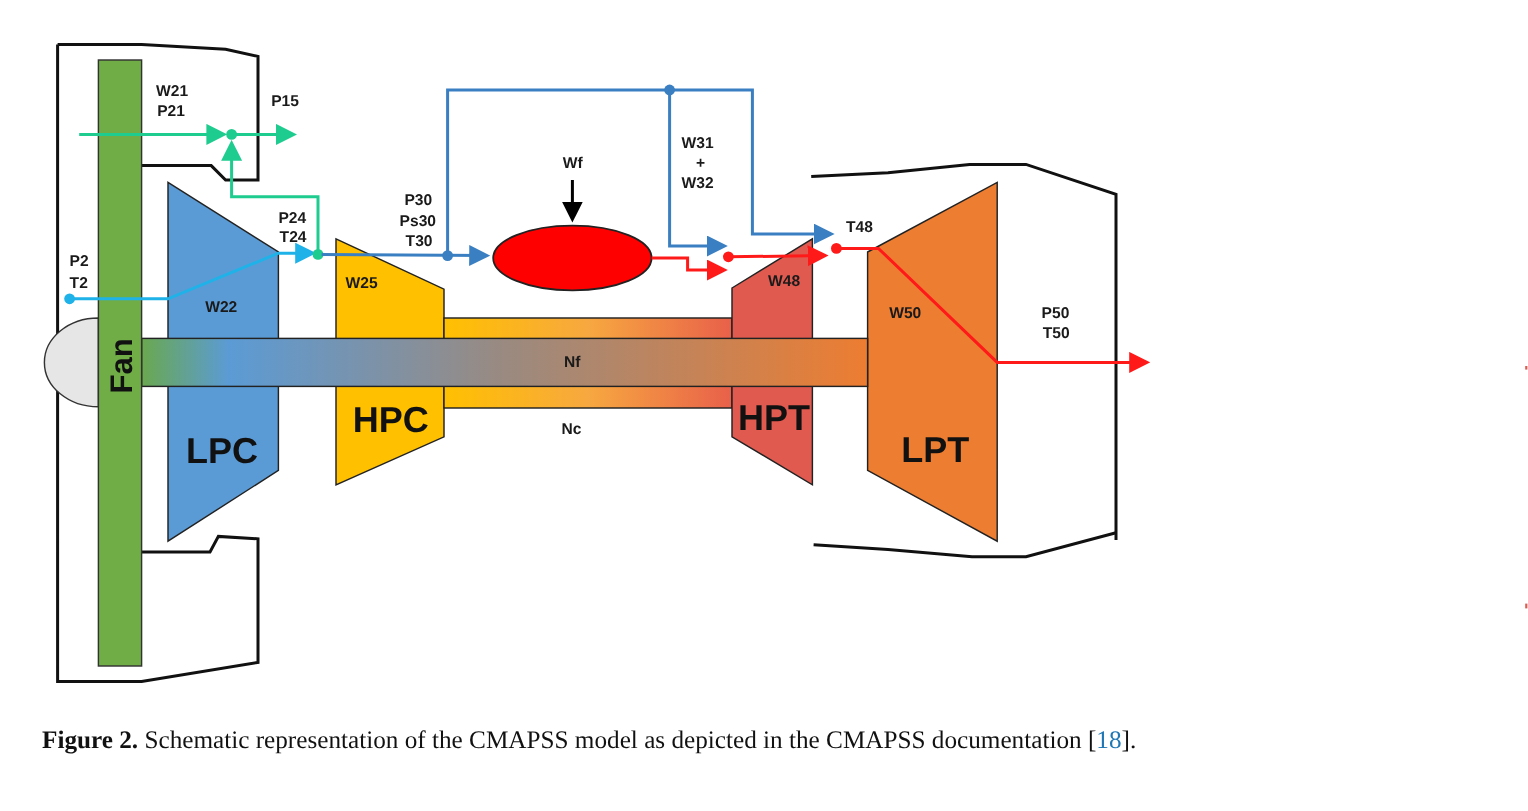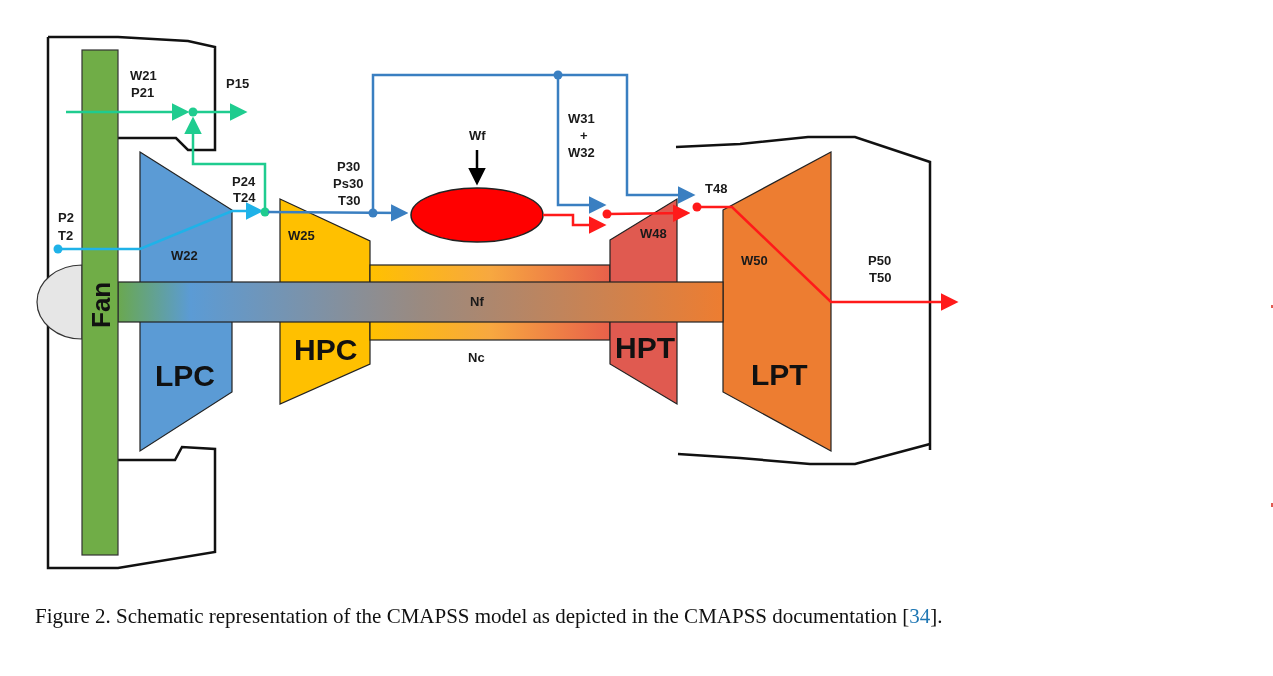--- a/index.html
+++ b/index.html
@@ -7,21 +7,21 @@
   #diagram { position:absolute; left:0; top:0; }
   .lbl { font-family:"Liberation Sans", sans-serif; font-weight:bold; fill:#1a1a1a; }
   .sm { font-size:13px; }
   .big { font-size:30px; fill:#111; }
   .fan { font-size:26px; fill:#111; }
   #caption {
     position:absolute; left:35px; top:604px; width:1230px;
     font-family:"Liberation Serif", "DejaVu Serif", serif; font-size:21px; color:#111;
     white-space:nowrap;
   }
-  #caption .fig { font-weight:normal; }
+  #caption .fig { font-weight:bold; }
   #caption .ref { color:#1f77b4; }
 </style>
 </head>
 <body>
 
 <svg id="diagram" width="1273" height="600" viewBox="0 0 1273 600">
   <defs>
     <linearGradient id="nfGrad" x1="0" y1="0" x2="1" y2="0">
       <stop offset="0" stop-color="#6aa84f"></stop>
       <stop offset="0.12" stop-color="#5b9bd5"></stop>
@@ -125,13 +125,13 @@
   <text class="lbl sm" x="470" y="306">Nf</text>
   <text class="lbl sm" x="468" y="362">Nc</text>
 
   <text class="lbl big" x="155" y="386">LPC</text>
   <text class="lbl big" x="294" y="360">HPC</text>
   <text class="lbl big" x="615" y="358">HPT</text>
   <text class="lbl big" x="751" y="385">LPT</text>
   <text class="lbl fan" x="0" y="0" transform="translate(110,328) rotate(-90)">Fan</text>
 </svg>
 
-<div id="caption"><span class="fig">Figure 2.</span><span> Schematic representation of the CMAPSS model as depicted in the CMAPSS documentation [</span><span class="ref">34</span><span>].</span></div>
+<div id="caption"><span class="fig">Figure 2.</span><span> Schematic representation of the CMAPSS model as depicted in the CMAPSS documentation [</span><span class="ref">18</span><span>].</span></div>
 
 </body></html>

